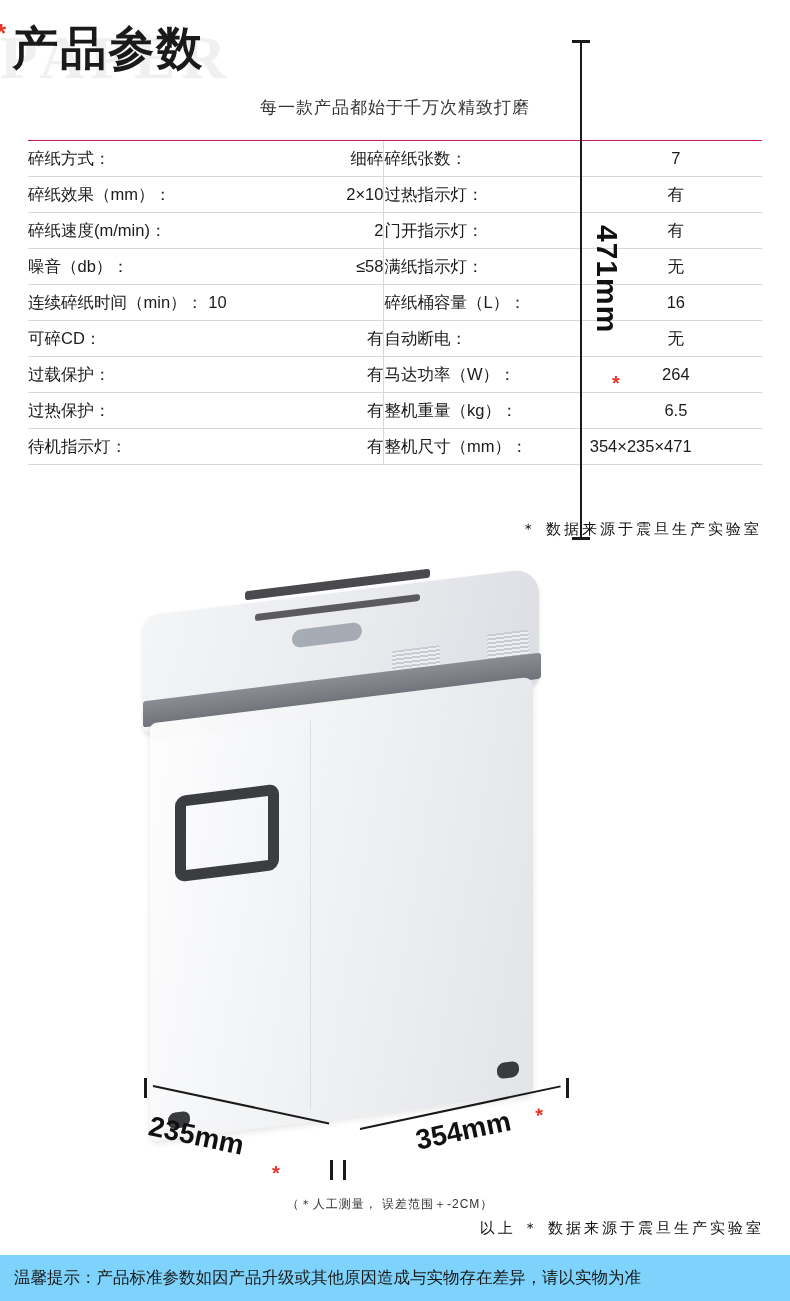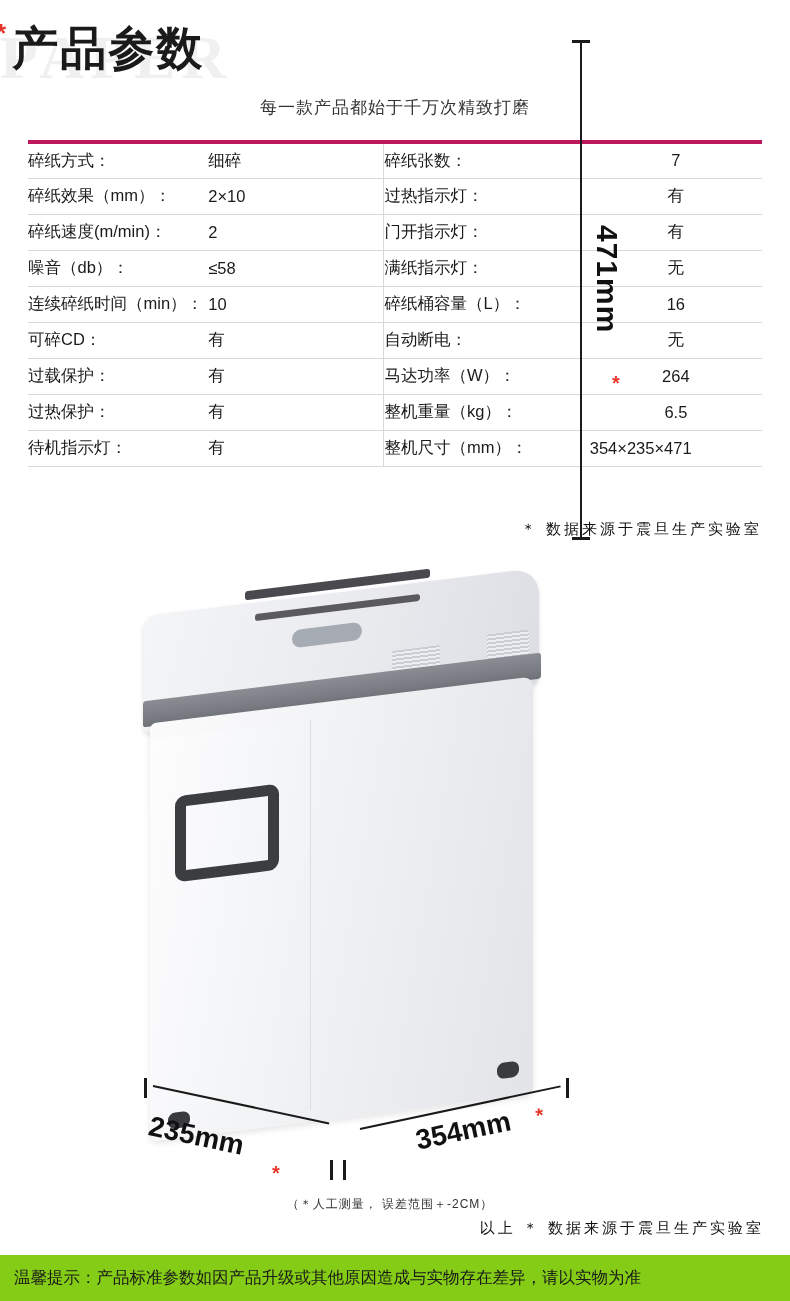--- a/index.html
+++ b/index.html
@@ -60,23 +60,23 @@
     font-size:16.5px;
     color:#1a1a1a;
   }
   .spec-table tr{height:36px;}
   .spec-table td{
     border-bottom:1px solid #d8d8d8;
     padding:0;
     vertical-align:middle;
     white-space:nowrap;
   }
-  .spec-table tr:first-child td{border-top:4px solid #be185d;margin-left:8px;}
+  .spec-table tr:first-child td{border-top:1px solid #be185d;margin-left:8px;}
   .c-label{width:180px;padding-left:22px;}
-  .c-val{width:175px;text-align:left;}
+  .c-val{width:175px;text-align:right;}
   .c-label2{width:205px;padding-left:12px;border-left:1px solid #d8d8d8;}
   .c-val2{width:172px;text-align:center;}
   .val-left{text-align:left;padding-left:4px;}
 
   .source-note{
     position:absolute;
     top:520px;left:0;width:762px;
     text-align:right;
     font-size:15px;
     letter-spacing:3px;
@@ -235,21 +235,21 @@
   .foot2{
     position:absolute;
     top:1219px;left:0;width:764px;
     text-align:right;
     font-size:15px;color:#111;letter-spacing:3px;
   }
   .tip-bar{
     position:absolute;
     left:0;top:1255px;
     width:790px;height:46px;
-    background:#84cc16;
+    background:#7dd3fc;
     display:flex;align-items:center;
     font-size:16.5px;color:#1a1a1a;
   }
   .tip-bar span{padding-left:14px;}
 </style>
 </head>
 <body>
 
 <div class="page">
 

